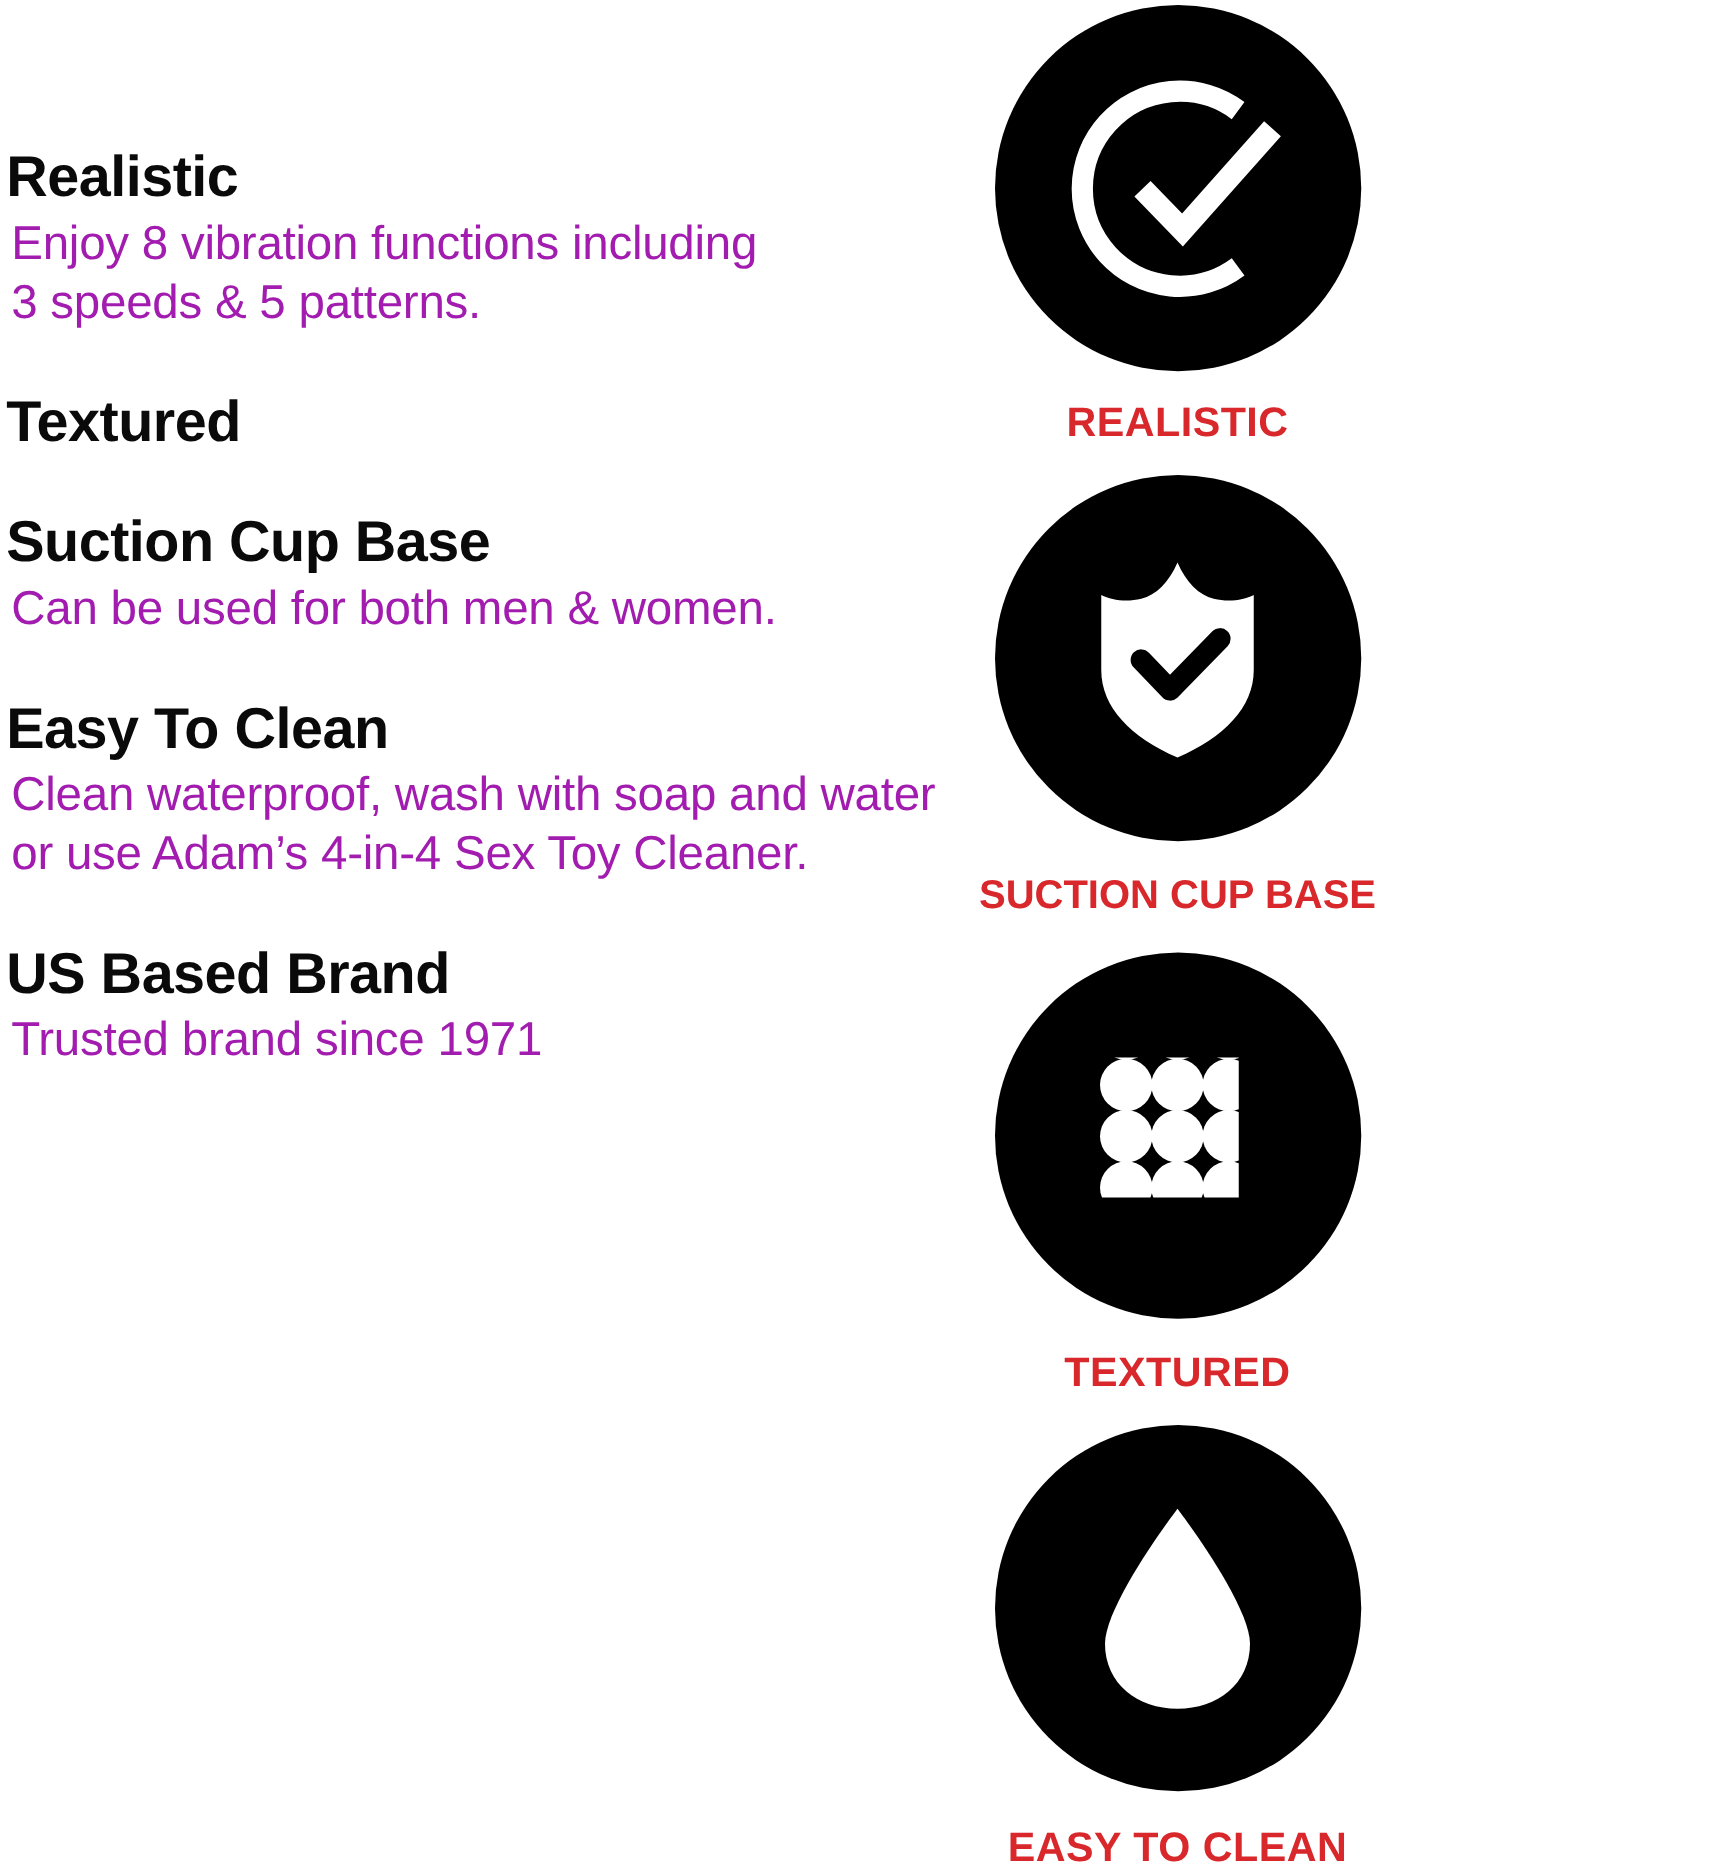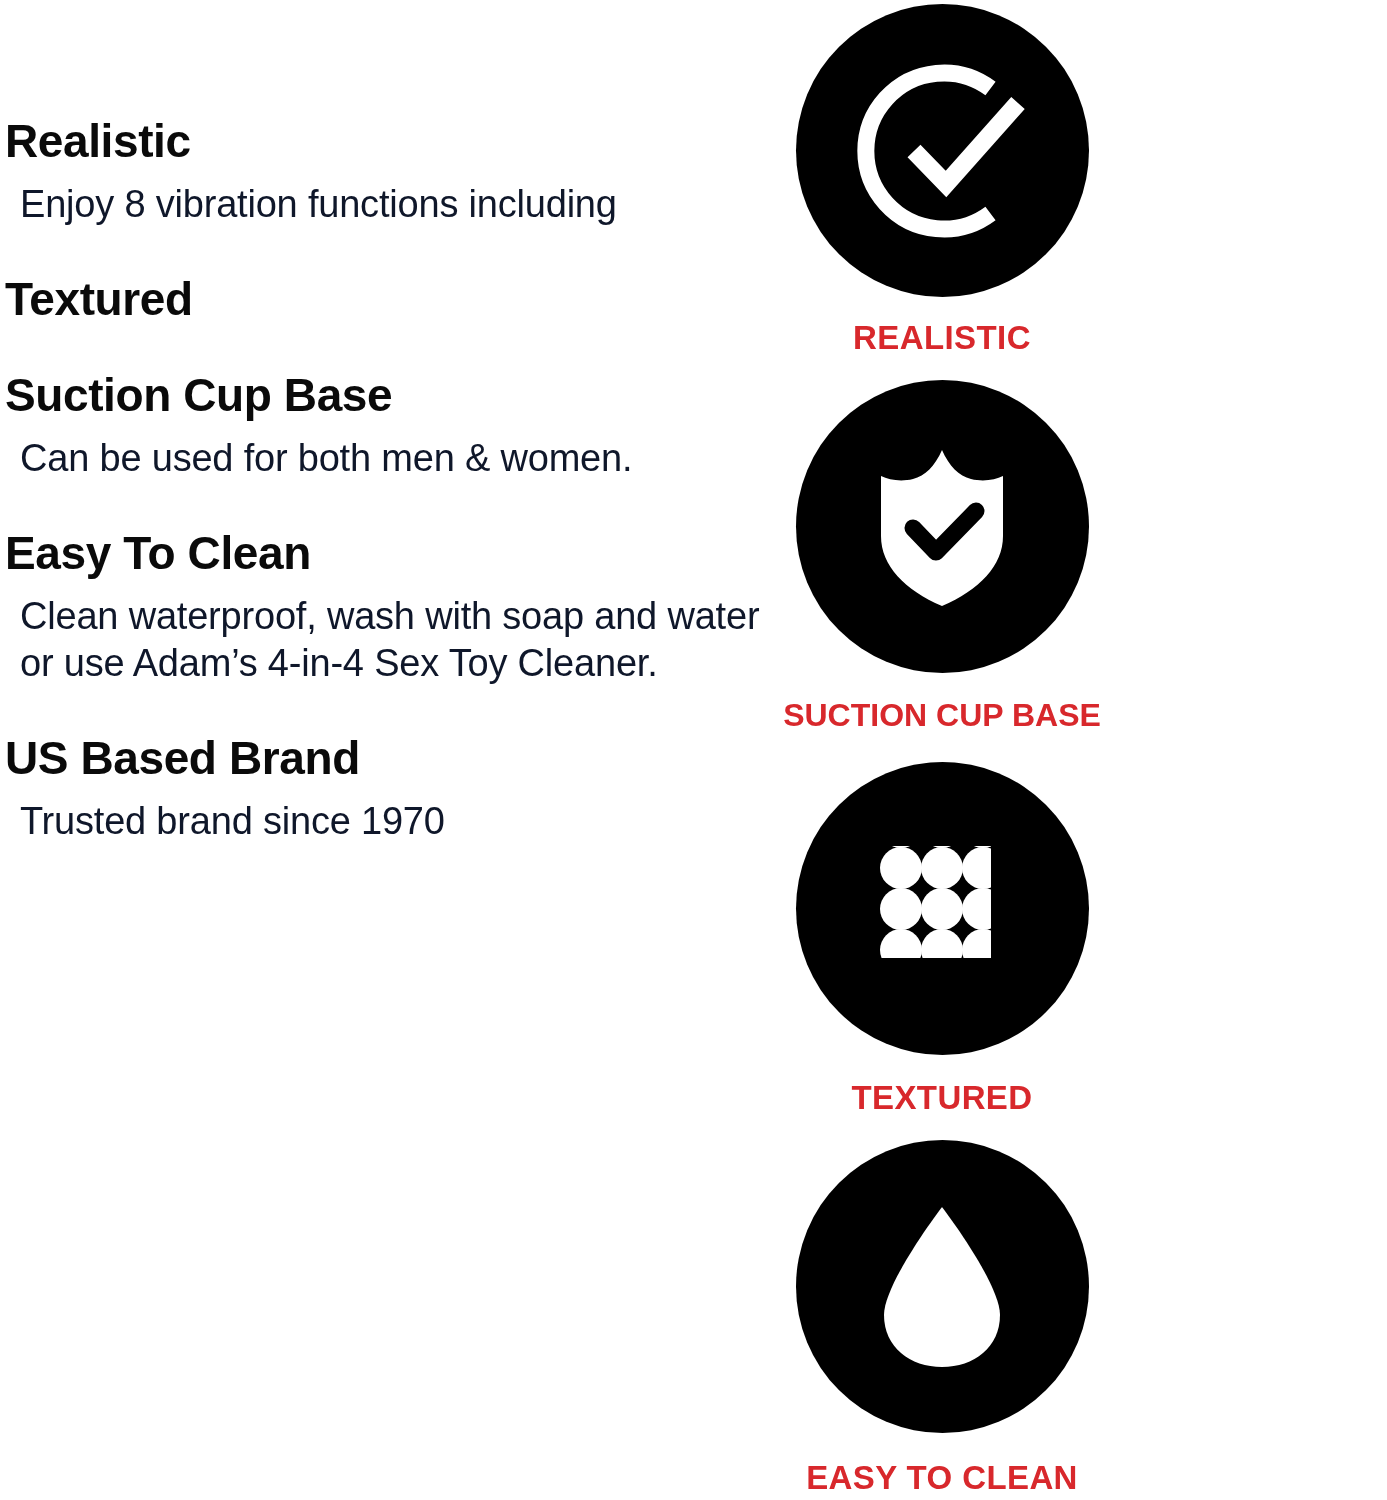--- a/index.html
+++ b/index.html
@@ -46,22 +46,22 @@
     margin: 0 0 6px 0;
     white-space: nowrap;
   }
 
   .feature-desc {
     font-family: "Liberation Sans", "DejaVu Sans", sans-serif;
     font-weight: 400;
     font-size: 38px;
     line-height: 1.24;
     letter-spacing: -0.2px;
-    color: #0f172a;
-    margin: 15px;
+    color: #a21caf;
+    margin: 4px;
   }
   .feature-desc .line {
     display: block;
   }
 
   
   .badges-column {
     position: absolute;
     right: 0;
     top: 0;
@@ -118,20 +118,21 @@
 <body>
 
 <div class="page">
 
   <div class="features-column">
 
     <div class="feature-block">
       <h2 class="feature-title">Realistic</h2>
       <p class="feature-desc">
         <span class="line">Enjoy 8 vibration functions including</span>
+        <span class="line">3 speeds &amp; 5 patterns.</span>
       </p>
     </div>
 
     <div class="feature-block">
       <h2 class="feature-title">Textured</h2>
     </div>
 
     <div class="feature-block">
       <h2 class="feature-title">Suction Cup Base</h2>
       <p class="feature-desc">
@@ -143,21 +144,21 @@
       <h2 class="feature-title">Easy To Clean</h2>
       <p class="feature-desc">
         <span class="line">Clean waterproof, wash with soap and water</span>
         <span class="line">or use Adam’s 4-in-4 Sex Toy Cleaner.</span>
       </p>
     </div>
 
     <div class="feature-block">
       <h2 class="feature-title">US Based Brand</h2>
       <p class="feature-desc">
-        <span class="line">Trusted brand since 1970</span>
+        <span class="line">Trusted brand since 1971</span>
       </p>
     </div>
 
   </div>
 
   <div class="badges-column">
 
     <div class="badge" id="badge-0">
       <div class="badge-disc">
         <span>

